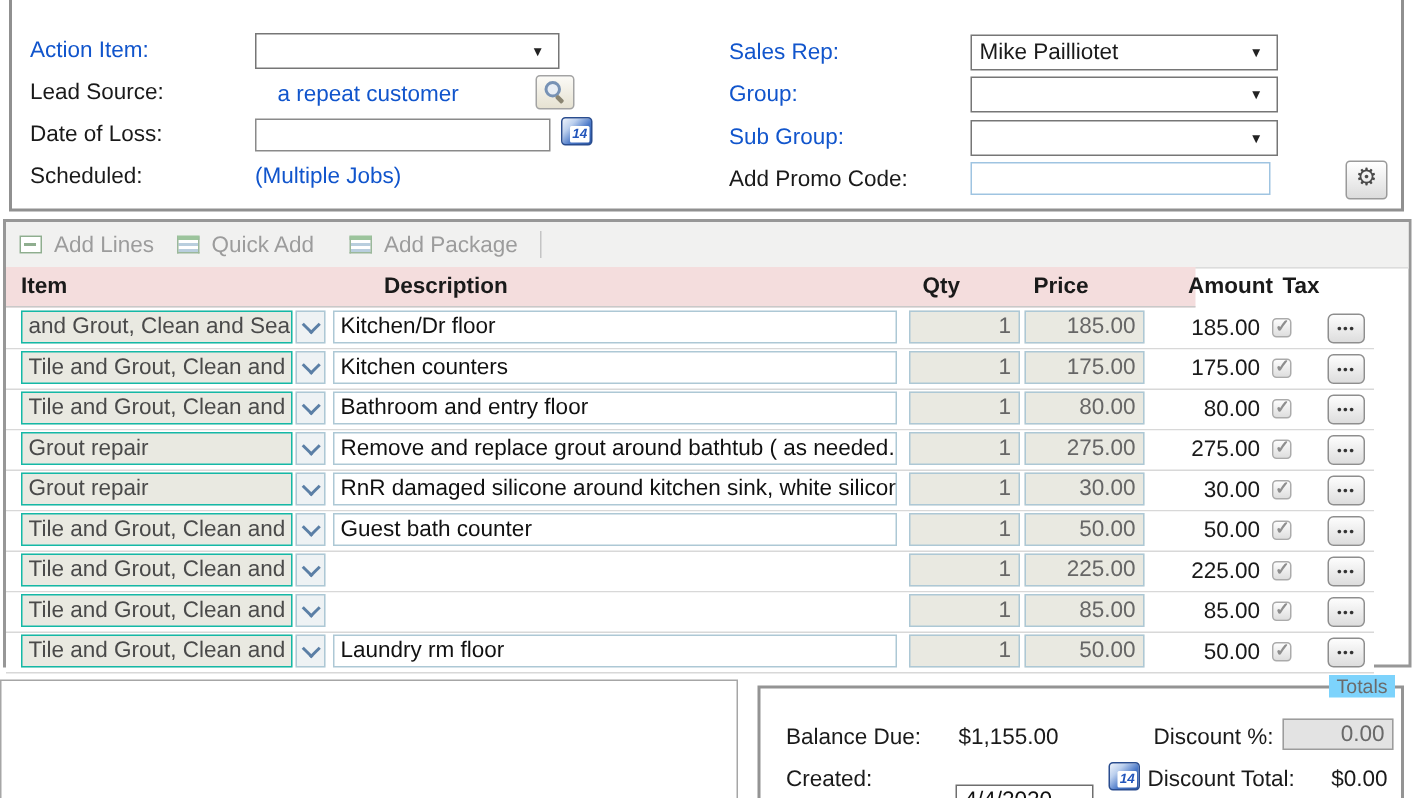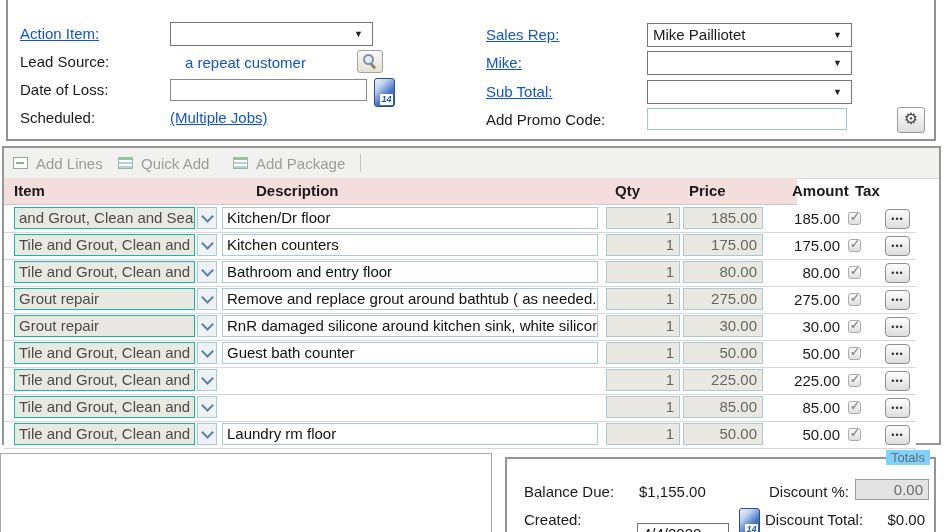--- a/index.html
+++ b/index.html
@@ -1,21 +1,21 @@
 <!DOCTYPE html>
 <html><head>
 <meta charset="utf-8">
 <style>
   html,body{margin:0;padding:0}
   body{
     position:relative;width:952px;height:532px;overflow:hidden;background:#fff;
     font-family:"Liberation Sans",sans-serif;font-size:15px;color:#1a1a1a;
   }
   .abs{position:absolute}
-  .link{color:#1155cc;text-decoration:underline;cursor:pointer}
+  .link{color:#1155cc;cursor:pointer}
   .bluetext{color:#1155cc}
 
   
   .misc-fieldset{left:6px;top:-20px;width:926px;height:157px;border:2px solid #909090;background:#fff}
   .flabel{white-space:nowrap}
   .select{
     background:#fff;border:1px solid #767676;box-sizing:border-box;height:24px;
     line-height:22px;padding-left:5px;white-space:nowrap;overflow:hidden;cursor:default;
   }
   .select::after{
@@ -35,21 +35,21 @@
   .magnifier::before{
     content:"";position:absolute;left:0;top:0;width:7px;height:7px;
     border:2px solid #7792b5;border-radius:50%;background:#e8eef5;
   }
   .magnifier::after{
     content:"";position:absolute;left:9px;top:9px;width:6px;height:3px;
     background:#8a8572;transform:rotate(45deg);transform-origin:0 0;border-radius:1px;
   }
   
   .calendar{
-    position:relative;width:21px;height:29px;border:1px solid #2a4d8f;border-radius:3px;
+    position:relative;width:21px;height:19px;border:1px solid #2a4d8f;border-radius:3px;
     background:linear-gradient(135deg,#eef3fb 0%,#bcd0ee 28%,#4a78c8 60%,#2a55a4 100%);
     box-sizing:border-box;cursor:pointer;
   }
   .calendar .day{
     position:absolute;right:1px;bottom:1px;width:13px;height:11px;background:#fff;
     border-radius:1px;color:#2255bb;font-size:9px;font-weight:bold;font-style:italic;
     line-height:11px;text-align:center;
   }
   
   .gearbtn{background:linear-gradient(#ffffff,#dcdcdc);border:1px solid #9a9a9a;border-radius:3px;text-align:center}
@@ -144,26 +144,26 @@
   </div>
 
   <span class="abs flabel" style="left:12px;top:127px">Scheduled:</span>
   <span class="abs link" style="left:162px;top:127px">(Multiple Jobs)</span>
 
   <span class="abs flabel link" style="left:478px;top:44px">Sales Rep:</span>
   <div class="abs select" style="left:639px;top:41px;width:205px">
     <span>Mike Pailliotet</span>
   </div>
 
-  <span class="abs flabel link" style="left:478px;top:72px">Mike:</span>
+  <span class="abs flabel link" style="left:478px;top:72px">Group:</span>
   <div class="abs select" style="left:639px;top:69px;width:205px">
     <span></span>
   </div>
 
-  <span class="abs flabel link" style="left:478px;top:101px">Sub Total:</span>
+  <span class="abs flabel link" style="left:478px;top:101px">Sub Group:</span>
   <div class="abs select" style="left:639px;top:98px;width:205px">
     <span></span>
   </div>
 
   <span class="abs flabel" style="left:478px;top:129px">Add Promo Code:</span>
   <div class="abs textinput blue-border" style="left:639px;top:126px;width:200px">
     <span></span>
   </div>
   <div class="abs gearbtn" style="left:889px;top:125px;width:26px;height:24px">
     <span class="gear-glyph"></span>

